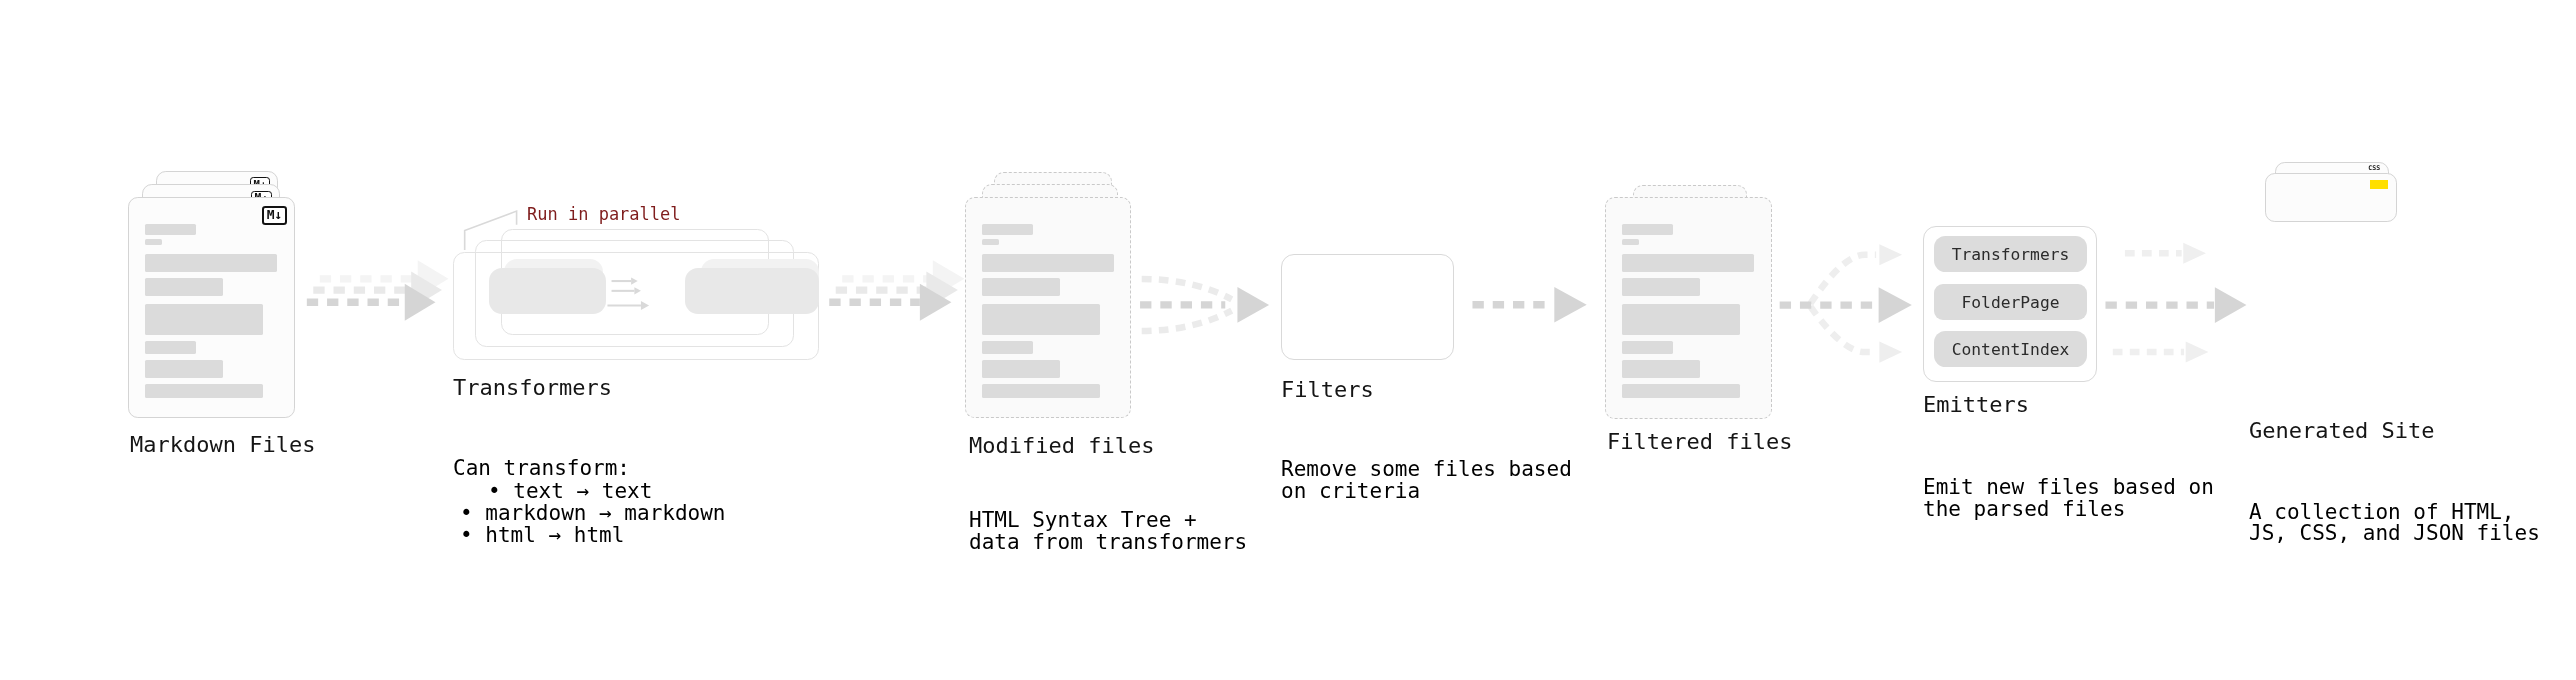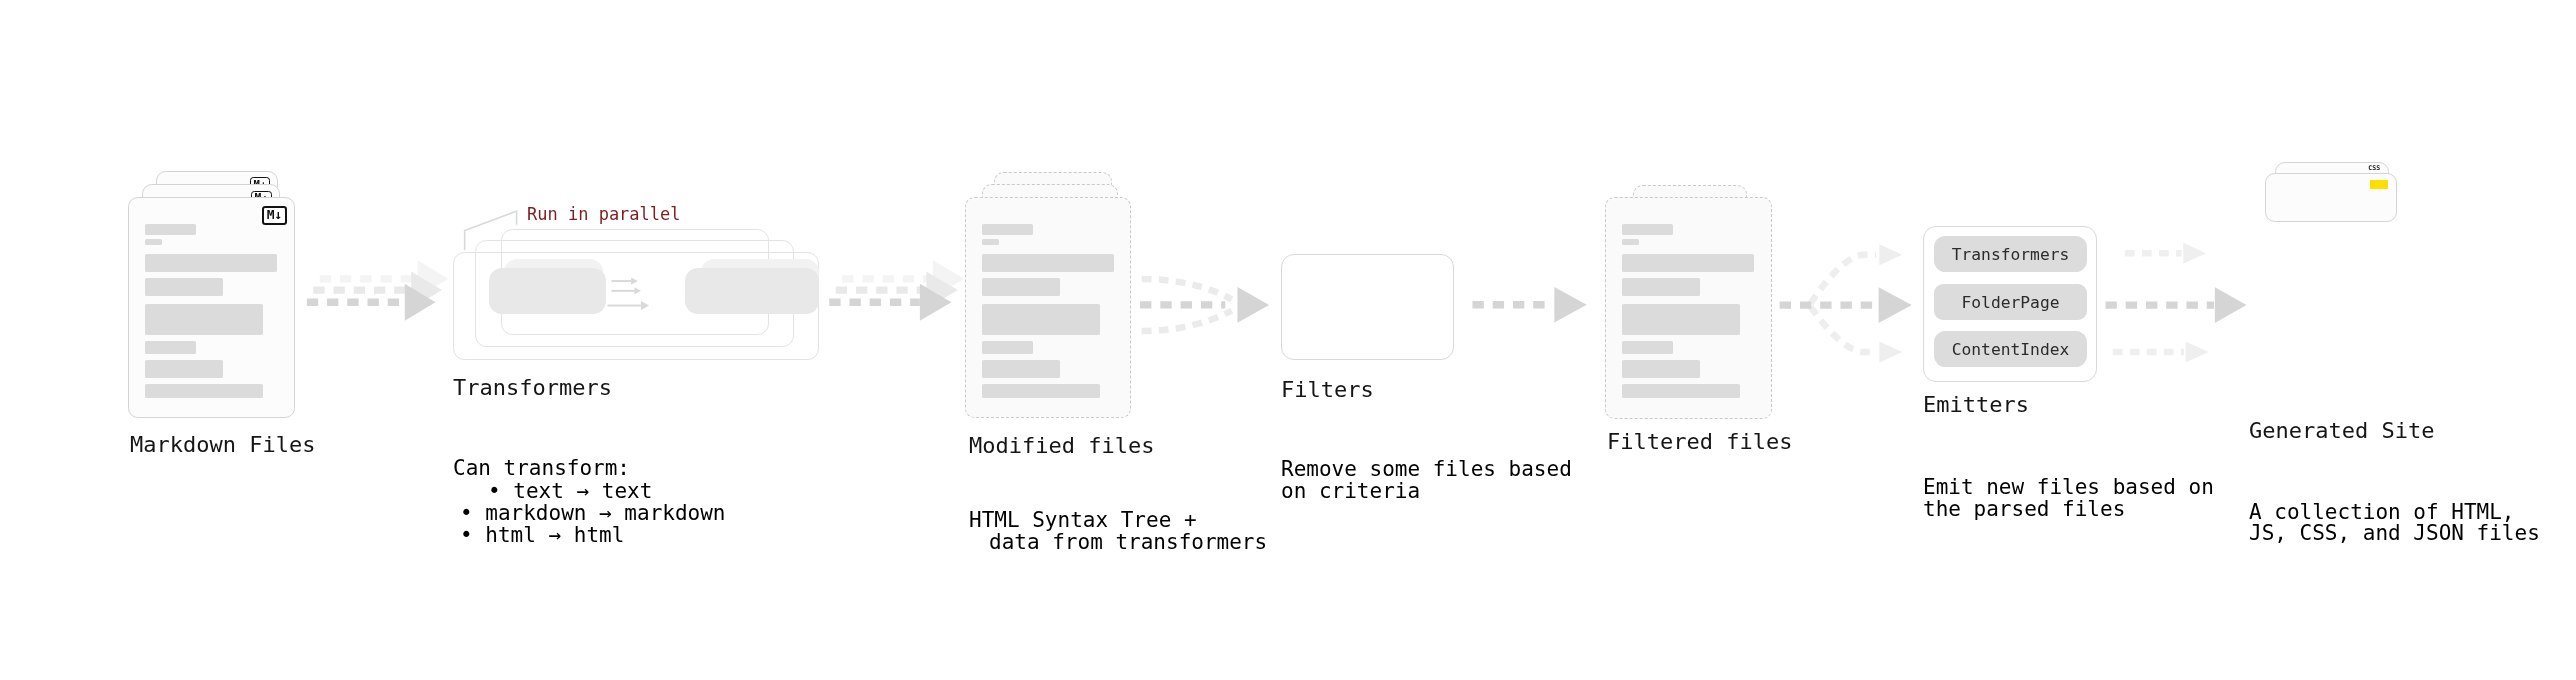--- a/index.html
+++ b/index.html
@@ -131,21 +131,21 @@
       <div class="bar" style="top: 41px; width: 17px; height: 5.7px;"></div>
       <div class="bar" style="top: 56px; width: 132px; height: 18px;"></div>
       <div class="bar" style="top: 80px; width: 78px; height: 18px;"></div>
       <div class="bar" style="top: 106px; width: 118px; height: 31px;"></div>
       <div class="bar" style="top: 143px; width: 51px; height: 13px;"></div>
       <div class="bar" style="top: 162px; width: 78px; height: 18px;"></div>
       <div class="bar" style="top: 186px; width: 118px; height: 14px;"></div>
     </div>
   <div class="h1" style="left:969px;top:433px;">Modified files</div>
   <div class="sub" style="left:969px;top:466px;">HTML Syntax Tree +</div>
-  <div class="sub" style="left:989px;top:488px;text-align:center;">data from transformers</div>
+  <div class="sub" style="left:969px;top:488px;text-align:center;">data from transformers</div>
 
   <svg class="abs" style="left:1136px;top:244px;" width="142" height="130" viewBox="0 0 175 160">
     <path d="M7,43 Q70,43 118,68" stroke="#ebebeb" stroke-width="8" stroke-dasharray="12 9" fill="none"></path>
     <path d="M7,107 Q70,107 118,82" stroke="#ebebeb" stroke-width="8" stroke-dasharray="12 9" fill="none"></path>
     <path d="M5,75 H110" stroke="#d5d5d5" stroke-width="9" stroke-dasharray="14 11" fill="none"></path>
     <path d="M125,53 L125,97 L164,75 Z" fill="#d5d5d5"></path>
   </svg>
 
   <div class="container-box" style="left:1281px;top:254px;width:173px;height:106px;"></div>
   <div class="h1" style="left:1281px;top:377px;text-align:right;">Filters</div>

